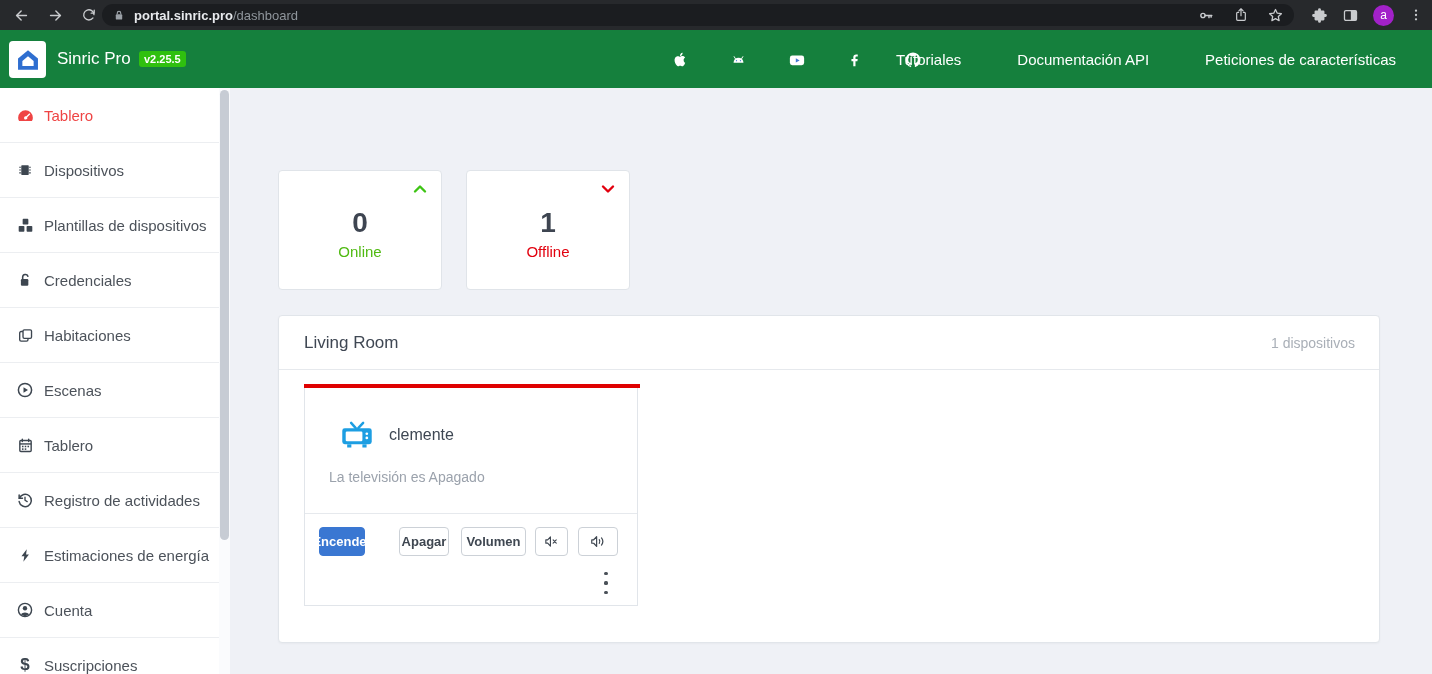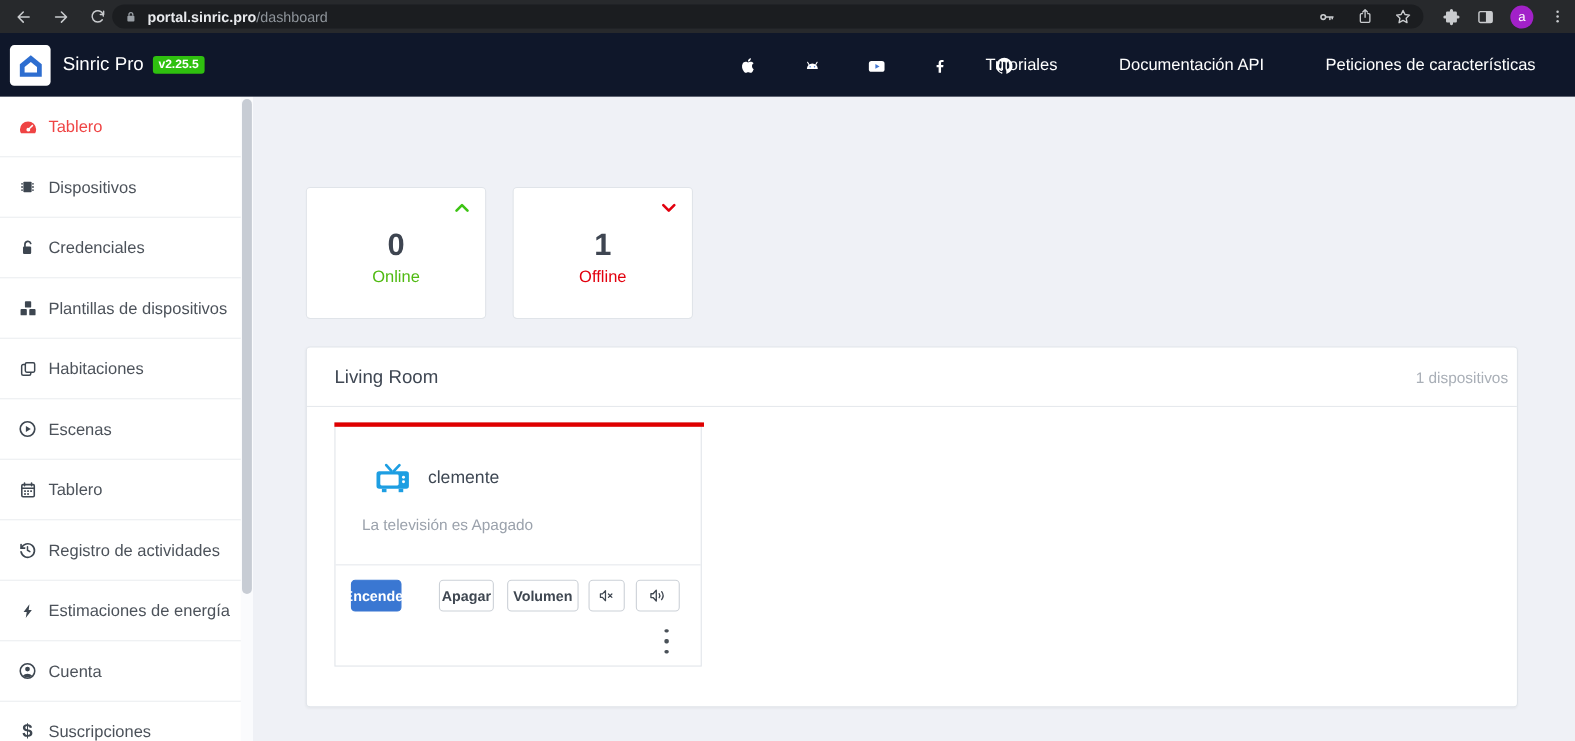--- a/index.html
+++ b/index.html
@@ -10,21 +10,21 @@
   .chrome { position:absolute; left:0; top:0; width:1432px; height:30px; background:#27292c; display:flex; align-items:center; }
   .chrome .navbtn { width:26px; height:26px; display:flex; align-items:center; justify-content:center; color:#c9cbce; margin-left:8px; cursor:pointer; }
   .omnibox { position:absolute; left:102px; top:4px; width:1192px; height:22px; background:#1b1d20; border-radius:11px; display:flex; align-items:center; padding:0 10px; }
   .omnibox .host { color:#e8eaed; font-size:13px; font-weight:bold; margin-left:8px; }
   .omnibox .path { color:#8f959b; font-size:13px; }
   .omnibox .right-icons { margin-left:auto; display:flex; align-items:center; gap:18px; color:#c9cbce; }
   .chrome .after-box { position:absolute; right:8px; top:0; height:30px; display:flex; align-items:center; gap:14px; color:#c9cbce; }
   .avatar { width:21px; height:21px; border-radius:50%; background:#a221c9; color:#fff; font-size:12px; display:flex; align-items:center; justify-content:center; }
 
   
-  .app-header { position:absolute; left:0; top:30px; width:1432px; height:58px; background:#0f172a; display:flex; align-items:center; }
+  .app-header { position:absolute; left:0; top:30px; width:1432px; height:58px; background:#15803d; display:flex; align-items:center; }
   .logo-box { position:absolute; left:9px; top:11px; width:37px; height:37px; background:#fff; border-radius:4px; display:flex; align-items:center; justify-content:center; }
   .brand { position:absolute; left:57px; top:19px; color:#fff; font-size:17px; }
   .ver-badge { position:absolute; left:139px; top:21px; background:#2fc00f; color:#fff; font-size:11px; font-weight:bold; padding:2px 5px; border-radius:3px; }
   .hdr-icons { position:absolute; left:672px; top:0; height:58px; display:flex; align-items:center; gap:41px; }
   .hdr-icons a { color:#fff; width:17px; height:17px; display:block; cursor:pointer; }
   .hdr-links { position:absolute; right:36px; top:0; height:58px; display:flex; align-items:center; gap:56px; }
   .hdr-links a { color:#fff; font-size:15px; text-decoration:none; cursor:pointer; white-space:nowrap; }
 
   
   .sidebar { position:absolute; left:0; top:88px; width:219px; bottom:0; background:#fff; }
@@ -42,21 +42,21 @@
   .stat-card { position:absolute; width:164px; height:120px; background:#fff; border:1px solid #e0e4e9; border-radius:4px; }
   .stat-card .chev { position:absolute; right:14px; top:12px; width:14px; height:12px; }
   .stat-card .val { position:absolute; top:36px; left:0; right:0; text-align:center; font-size:28px; font-weight:bold; color:#3e4551; }
   .stat-card .lab { position:absolute; top:72px; left:0; right:0; text-align:center; font-size:15px; }
   .stat-online { left:48px; top:82px; }
   .stat-offline { left:236px; top:82px; }
   .stat-online .lab { color:#50ba12; }
   .stat-offline .lab { color:#e2000e; }
 
   .panel { position:absolute; left:48px; top:227px; width:1102px; height:328px; background:#fff; border:1px solid #e1e5ea; border-radius:4px; box-shadow:0 1px 2px rgba(40,50,60,.04); }
-  .panel-header { height:54px; border-bottom:1px solid #e6e9ed; display:flex; align-items:center; padding:0 8px 0 25px; }
+  .panel-header { height:54px; border-bottom:1px solid #e6e9ed; display:flex; align-items:center; padding:0 24px 0 25px; }
   .panel-title { font-size:17px; color:#3f4753; }
   .panel-count { margin-left:auto; font-size:14px; color:#a9afb7; }
 
   .device-card { position:absolute; left:25px; top:68px; width:334px; height:222px; background:#fff; border:1px solid #e1e5ea; }
   .device-topbar { position:absolute; left:-1px; top:-1px; width:336px; height:4px; background:#df0000; }
   .device-namerow { position:absolute; left:36px; top:36px; display:flex; align-items:center; gap:16px; }
   .device-name { font-size:16px; color:#3e4753; }
   .device-status { position:absolute; left:24px; top:84px; font-size:14px; color:#9ba2ac;text-align:center; }
   .device-footer { position:absolute; left:0; right:0; top:128px; bottom:0; border-top:1px solid #e6e9ed; }
   .btn { position:absolute; top:13px; height:29px; border-radius:4px; font-size:13px; font-weight:bold; display:flex; align-items:center; justify-content:center; cursor:pointer; font-family:"Liberation Sans",sans-serif; }
@@ -185,36 +185,36 @@
           <rect x="7" y="5.5" width="10" height="13" rx="1" fill="currentColor"></rect>
           <g stroke="currentColor" stroke-width="1.6">
             <path d="M4.3 8.3h2.2M4.3 12h2.2M4.3 15.7h2.2M17.5 8.3h2.2M17.5 12h2.2M17.5 15.7h2.2"></path>
           </g>
         </svg>
       </span>
     <span class="lbl">Dispositivos</span>
   </div>
   <div class="side-item">
     <span class="ic">
-        <svg width="17" height="17" viewBox="0 0 24 24">
-          <path d="M8 10V7.2a3.8 3.8 0 0 1 7.4-1.1" fill="none" stroke="currentColor" stroke-width="2.2" stroke-linecap="round"></path>
-          <rect x="5.5" y="10" width="10.5" height="9.5" rx="1.5" fill="currentColor"></rect>
-        </svg>
-      </span>
-    <span class="lbl">Credenciales</span>
-  </div>
-  <div class="side-item">
-    <span class="ic">
         <svg width="19" height="19" viewBox="0 0 24 24" fill="currentColor">
           <rect x="8.4" y="3.6" width="7.2" height="7.2" rx="1"></rect>
           <rect x="3.4" y="12.6" width="7.2" height="7.2" rx="1"></rect>
           <rect x="13.4" y="12.6" width="7.2" height="7.2" rx="1"></rect>
         </svg>
       </span>
     <span class="lbl">Plantillas de dispositivos</span>
+  </div>
+  <div class="side-item">
+    <span class="ic">
+        <svg width="17" height="17" viewBox="0 0 24 24">
+          <path d="M8 10V7.2a3.8 3.8 0 0 1 7.4-1.1" fill="none" stroke="currentColor" stroke-width="2.2" stroke-linecap="round"></path>
+          <rect x="5.5" y="10" width="10.5" height="9.5" rx="1.5" fill="currentColor"></rect>
+        </svg>
+      </span>
+    <span class="lbl">Credenciales</span>
   </div>
   <div class="side-item">
     <span class="ic">
         <svg width="17" height="17" viewBox="0 0 24 24" fill="none" stroke="currentColor" stroke-width="1.9">
           <rect x="8.5" y="4" width="12" height="12" rx="1.8"></rect>
           <path d="M15.5 16v2a2 2 0 0 1-2 2H5.8a2 2 0 0 1-2-2V8.3a2 2 0 0 1 2-2h2.7"></path>
         </svg>
       </span>
     <span class="lbl">Habitaciones</span>
   </div>

